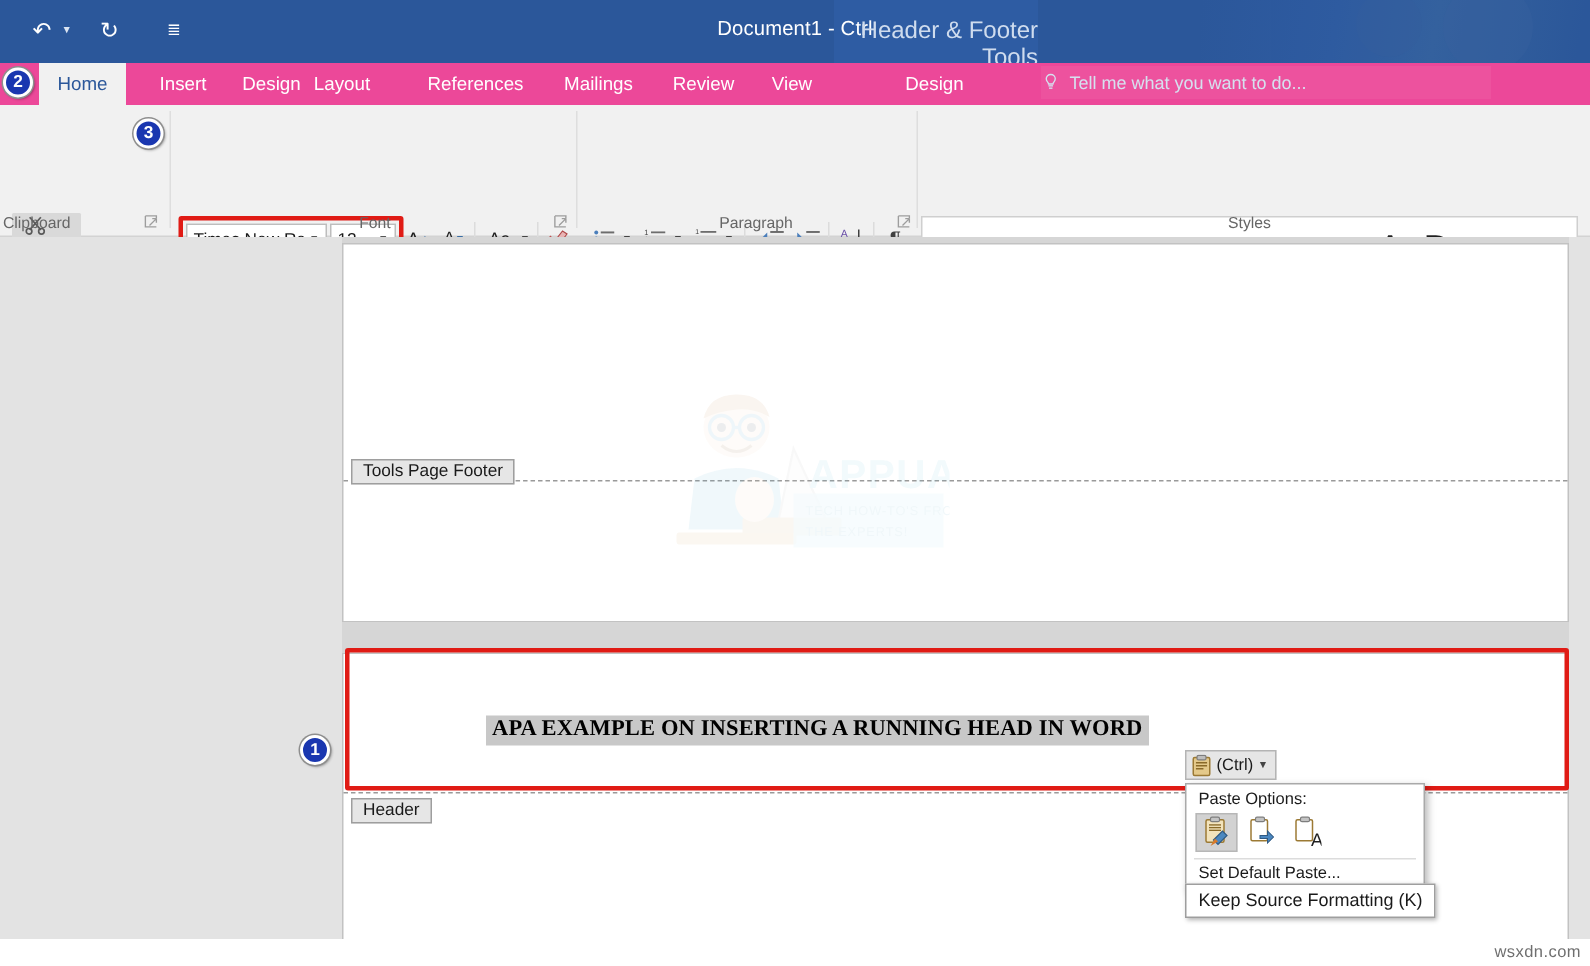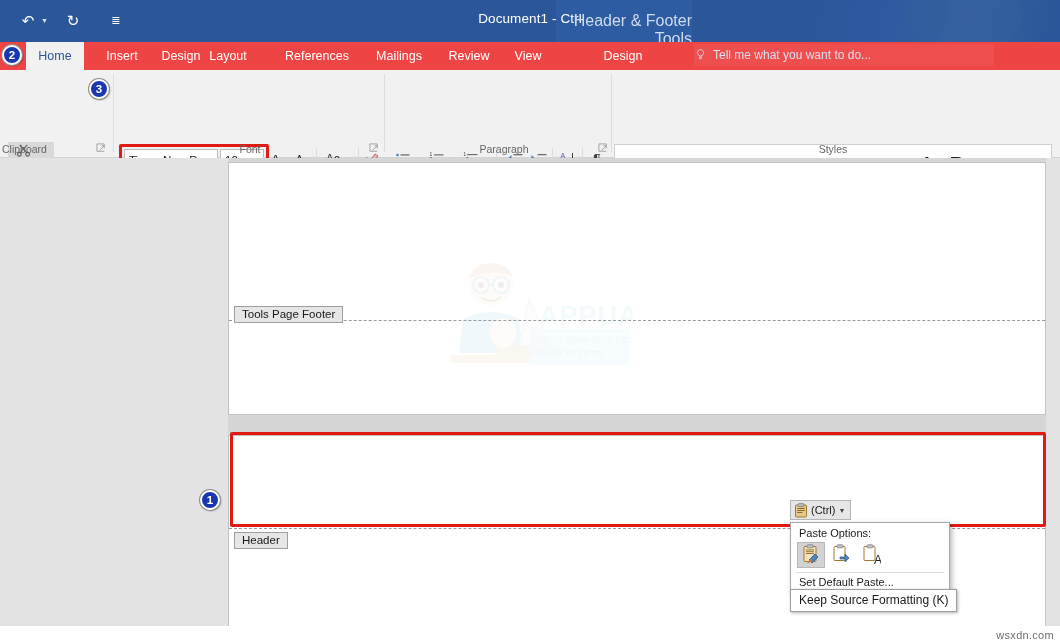--- a/index.html
+++ b/index.html
@@ -63,21 +63,21 @@
   .contextual-bg {
     position: absolute; left: 556px; top: 0;
     width: 136px; height: 70px;
     background: #2e5ca3;
   }
 
   
   .tabstrip {
     position: absolute; left: 0; top: 42px;
     width: 1060px; height: 28px;
-    background: #ef4444;
+    background: #ec4899;
   }
   .tab {
     position: absolute; top: 0; height: 28px;
     display: flex; align-items: center; justify-content: center;
     color: #ffffff; font-size: 12.5px;
     padding: 0 10px;
     white-space: nowrap;
   }
   .tab.active {
     background: #f1f1f1; color: #2b579a;
@@ -663,20 +663,21 @@
           <text x="106" y="66" font-family="Liberation Sans, sans-serif" font-size="27" font-weight="bold" fill="#6ec2de" letter-spacing="1">APPUALS</text>
           <rect x="96" y="70" width="100" height="36" fill="#8ed2e8" opacity=".75"></rect>
           <text x="104" y="84" font-family="Liberation Sans, sans-serif" font-size="8.5" fill="#5aa8c4" letter-spacing=".6">TECH HOW-TO'S FROM</text>
           <text x="104" y="98" font-family="Liberation Sans, sans-serif" font-size="8.5" fill="#5aa8c4" letter-spacing=".6">THE EXPERTS!</text>
         </g>
       </svg>
       <div class="hf-label" style="left:5px;top:143px;">Tools Page Footer</div>
     </div>
 
     <div class="page page2">
+      <div class="header-text" style="left:95px;top:41px;">APA EXAMPLE ON INSERTING A RUNNING HEAD IN WORD</div>
       <div class="dashline" style="left:0px;top:92px;width:816px;"></div>
       <div class="hf-label" style="left:5px;top:96px;">Header</div>
     </div>
 
     <div class="redbox" style="left:230px;top:274px;width:816px;height:95px;"></div>
   </div>
 
   <div class="callout" style="left:200px;top:490px;">1</div>
   <div class="callout" style="left:2px;top:45px;">2</div>
   <div class="callout" style="left:89px;top:79px;">3</div>

